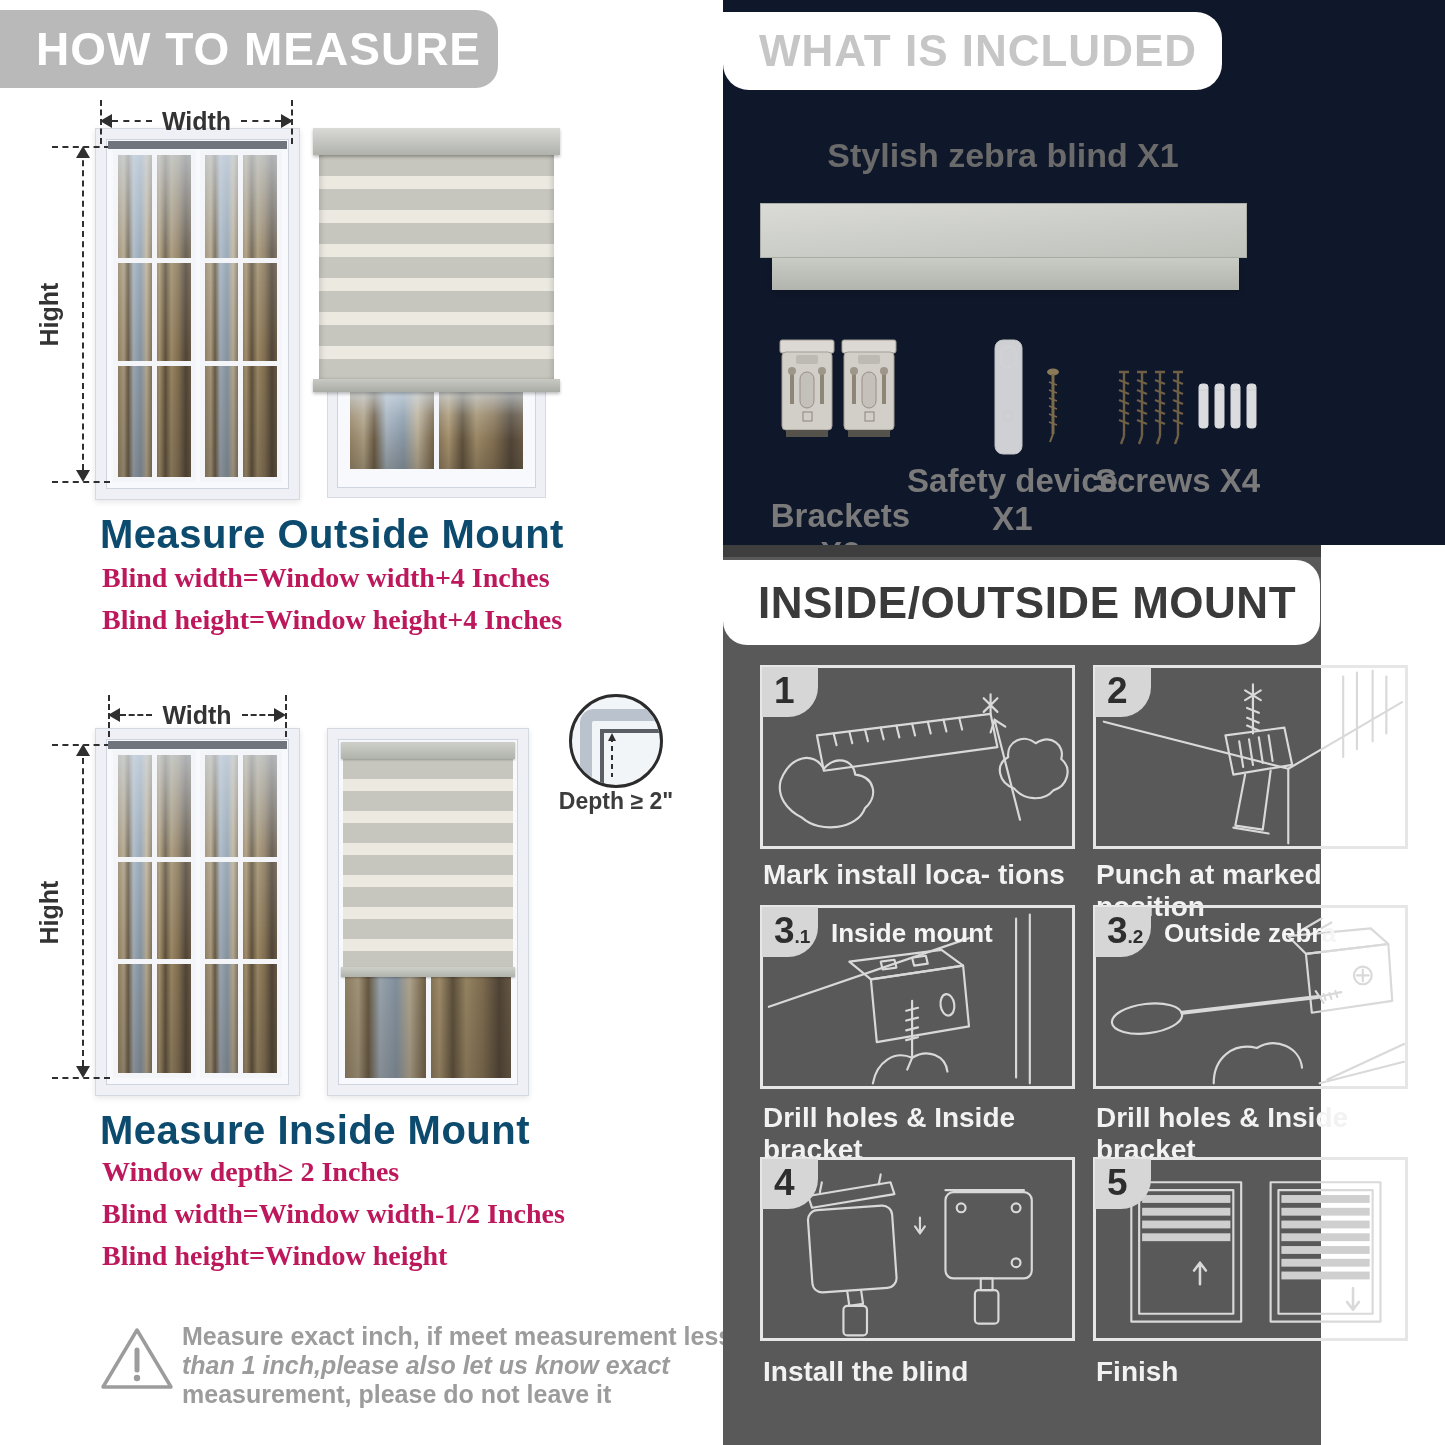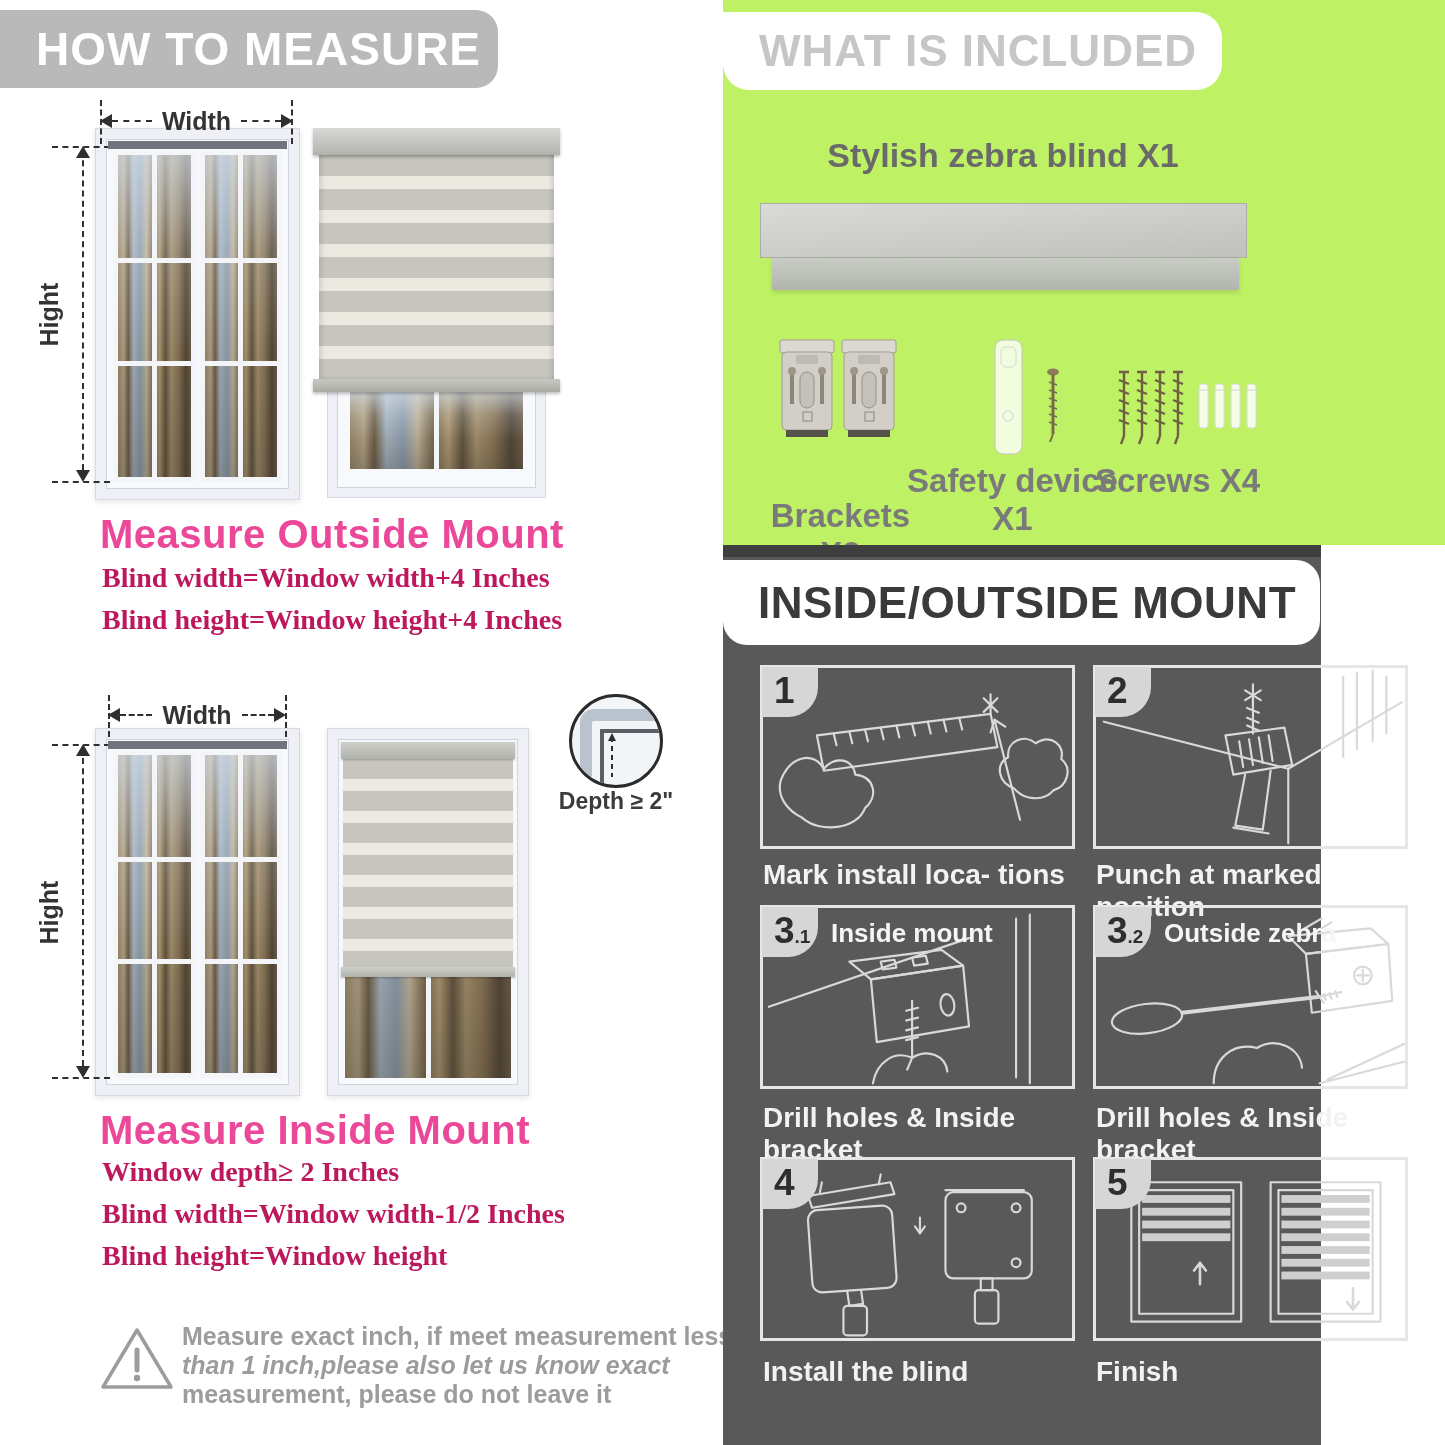--- a/index.html
+++ b/index.html
@@ -3,21 +3,21 @@
 <meta charset="utf-8">
 <style>
   html,body{margin:0;padding:0;background:#fff;}
   #canvas{position:relative;width:1445px;height:1445px;background:#ffffff;overflow:hidden;
           font-family:"Liberation Sans","DejaVu Sans",sans-serif;font-weight:bold;}
 
   
   .hbar{position:absolute;left:0;top:10px;width:498px;height:78px;background:#b9b9b9;
         border-radius:0 22px 22px 0;color:#ffffff;font-size:46px;line-height:78px;
         padding-left:36px;box-sizing:border-box;letter-spacing:1px;}
-  .sec-title{position:absolute;color:#ec4899;font-size:40px;letter-spacing:.5px;}
+  .sec-title{position:absolute;color:#0c4a6e;font-size:40px;letter-spacing:.5px;}
   .sec-line{position:absolute;color:#be185d;font-size:28px;font-family:Liberation Serif, serif;}
 
   
   .win{position:absolute;background:#eef0f5;border:1px solid #d5d9e2;box-shadow:0 2px 6px rgba(0,0,0,.10);}
   .win-frame{position:absolute;inset:10px;background:#f7f9fc;border:1px solid #cfd5df;}
   .win-top{position:absolute;left:12px;right:12px;top:12px;height:8px;background:#70757d;z-index:3;}
   .glass-wrap{position:absolute;left:17px;right:17px;top:21px;bottom:17px;display:flex;gap:4px;background:#f7f9fc;z-index:2;}
   .sash{position:relative;flex:1;border:5px solid #f3f5f9;overflow:hidden;}
   .photo{background:
      linear-gradient(180deg, rgba(213,223,233,.70) 0%, rgba(213,223,233,.18) 30%, rgba(40,34,26,.10) 62%, rgba(40,34,26,.28) 100%),
@@ -55,21 +55,21 @@
   .ihr{position:absolute;background:linear-gradient(180deg,#cfd0ca,#b0b2ac);z-index:4;box-shadow:0 1px 2px rgba(0,0,0,.25);}
   .ifab{position:absolute;z-index:3;background:repeating-linear-gradient(180deg,#c7c6be 0 20px,#ece9e1 20px 32px);}
 
   .depth-circle{position:absolute;width:88px;height:88px;border-radius:50%;border:3px solid #2b2b2b;
       background:#f2f5f8;overflow:hidden;z-index:6;}
   .depth-label{position:absolute;font-size:23px;color:#3c3c3c;}
 
   .warn-text{position:absolute;color:#9c9c9c;font-size:25px;line-height:29px;}
 
   
-  .rlight{position:absolute;left:723px;top:0;width:722px;height:545px;background:#bef264;}
+  .rlight{position:absolute;left:723px;top:0;width:722px;height:545px;background:#0f172a;}
   .wi-box{position:absolute;left:0;top:12px;width:499px;height:78px;background:#ffffff;
           border-radius:0 26px 26px 26px;color:#c6c6c6;font-size:44px;line-height:78px;
           padding-left:36px;box-sizing:border-box;letter-spacing:1px;}
   .blind-label{position:absolute;left:0;top:136px;width:560px;text-align:center;color:#6a6a6a;font-size:34px;}
   .headrail-top{position:absolute;left:37px;top:203px;width:487px;height:55px;
       background:linear-gradient(175deg,#dadbd6,#bfc1bb);border:1px solid #abada7;box-sizing:border-box;}
   .headrail-shelf{position:absolute;left:49px;top:258px;width:467px;height:32px;
       background:linear-gradient(180deg,#c9cbc5,#b2b4ae);box-shadow:0 3px 5px rgba(0,0,0,.12);}
   .item-label{position:absolute;top:462px;text-align:center;color:#7a7a7a;font-size:33px;}
 

